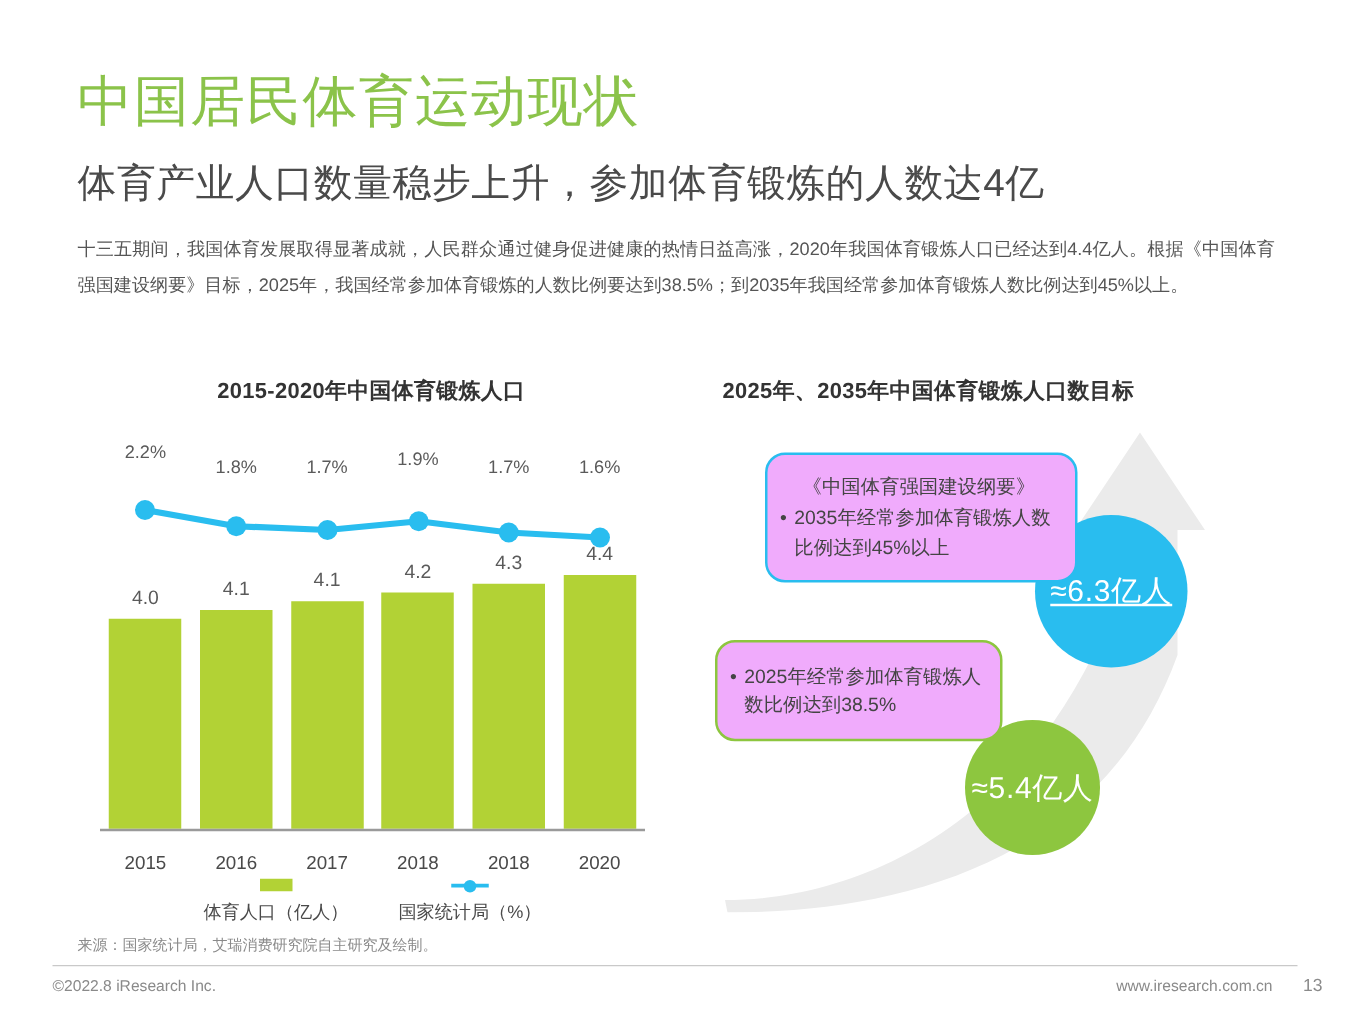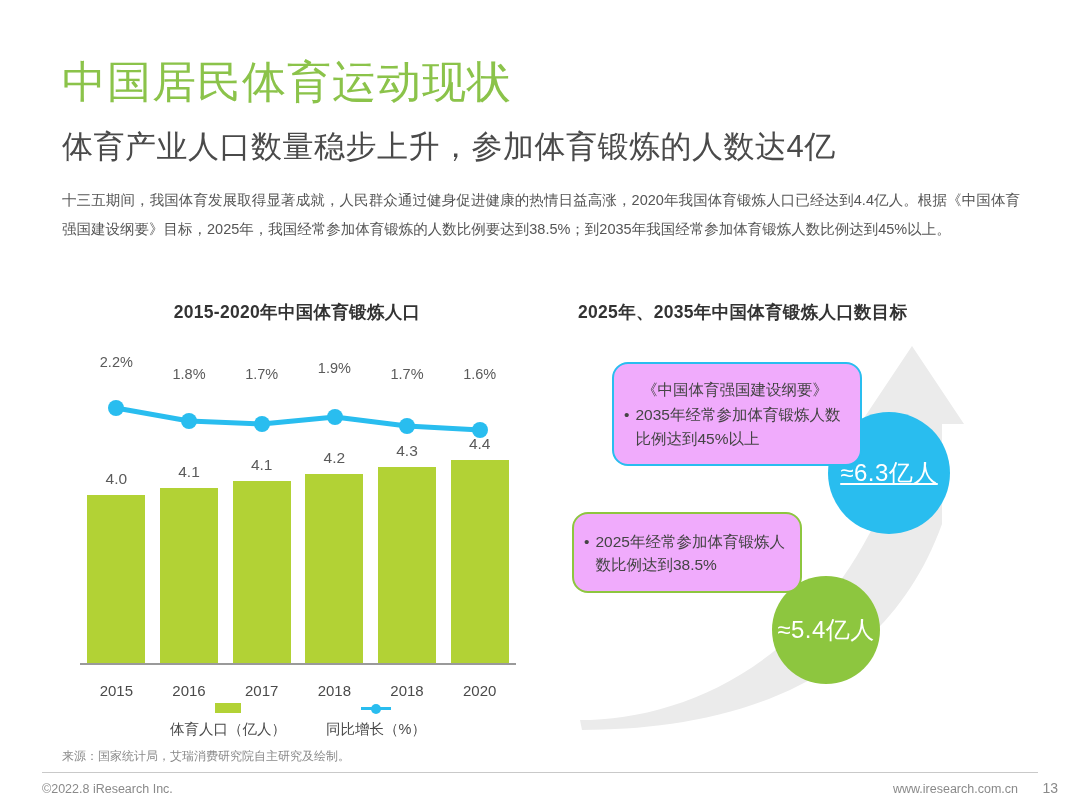--- a/index.html
+++ b/index.html
@@ -205,21 +205,21 @@
       <div class="legend">
         <div class="legend-item">
           <span class="sw-bar"></span>
           <span>体育人口（亿人）</span>
         </div>
         <div class="legend-item">
           <span class="sw-line">
               <i></i>
               <b></b>
             </span>
-          <span>同比增长（%）</span>
+          <span>国家统计局（%）</span>
         </div>
       </div>
     </div>
   </div>
 
   <div class="panel-right">
     <div class="chart-title">2025年、2035年中国体育锻炼人口数目标</div>
 
     <svg class="arrow-svg" viewBox="0 0 460 402" preserveAspectRatio="none">
       <path d="M20,392 C120,392 250,340 322,180 L322,96 L300,96 L352,18 L404,96 L382,96 L382,196

